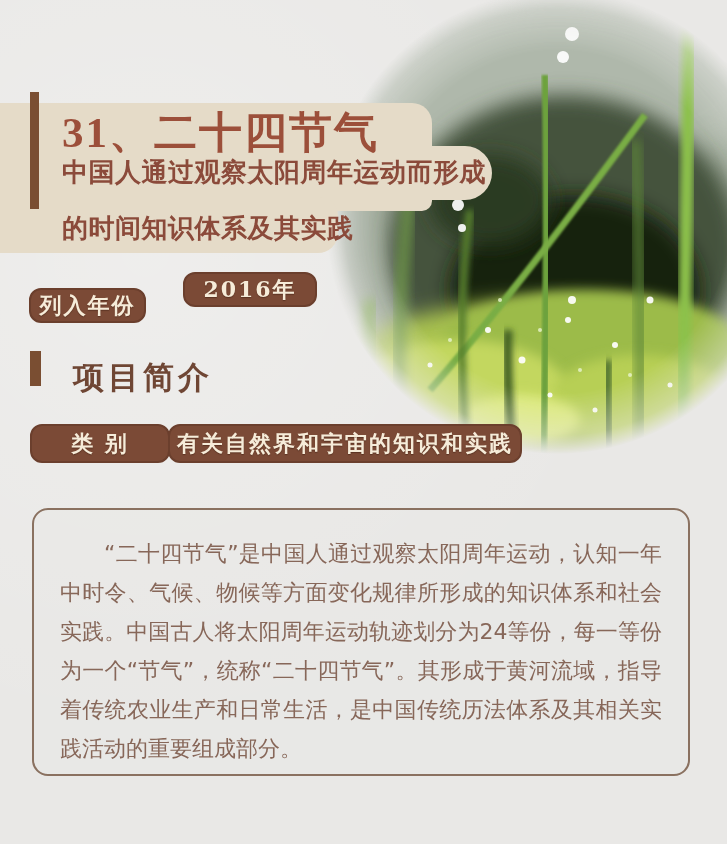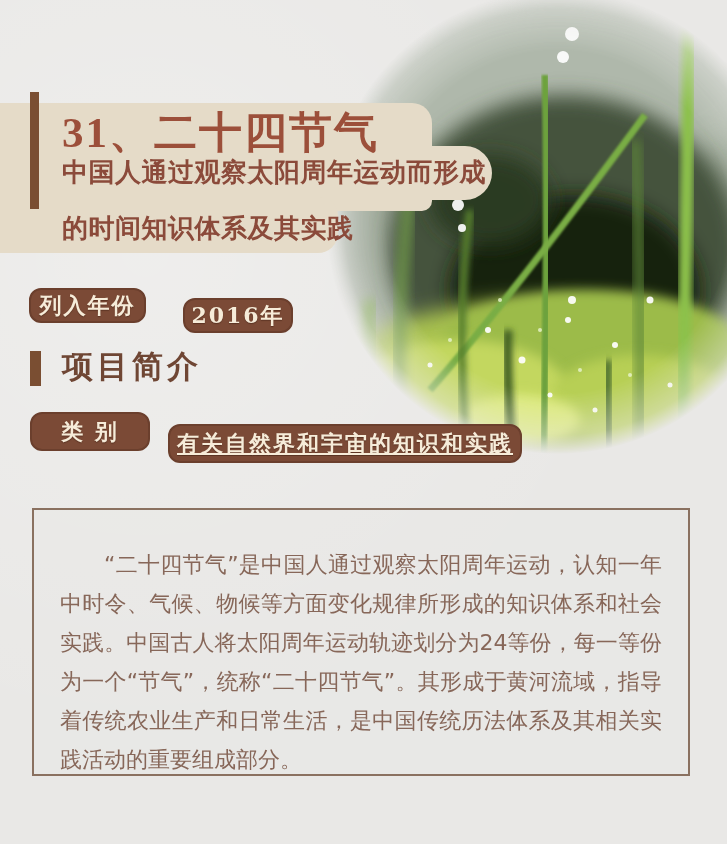--- a/index.html
+++ b/index.html
@@ -35,45 +35,45 @@
   }
   .subtitle{
     position:absolute;left:62px;margin:0;
     font-size:26px;font-weight:bold;color:#8b4a3a;
     font-family:"DejaVu Serif","Liberation Serif",serif;
     white-space:nowrap;letter-spacing:0.5px;
   }
   .subtitle-1{top:143px;margin-top:12px;}
   .subtitle-2{top:211px;text-align:center;}
   .section-heading{
-    position:absolute;left:61px;top:345px;margin:1px;
+    position:absolute;left:61px;top:345px;margin:12px;
     font-size:31px;font-weight:bold;color:#6f4634;
     font-family:"DejaVu Serif","Liberation Serif",serif;
     letter-spacing:4px;white-space:nowrap;
   }
   
   .badge{
     position:absolute;box-sizing:border-box;
     background:#7b4a36;border:2px solid #6b3f2d;border-radius:12px;
     color:#f6ecd9;font-weight:bold;
     font-family:"DejaVu Serif","Liberation Serif",serif;
     display:flex;align-items:center;justify-content:center;
     font-size:22px;letter-spacing:2px;white-space:nowrap;
     text-shadow:0 1px 1px rgba(60,30,15,.5);
   }
   .badge-year-label{left:29px;top:288px;width:117px;height:35px;}
-  .badge-year-value{left:183px;top:298px;width:110px;height:35px;}
-  .badge-cat-label{left:30px;top:412px;width:120px;height:39px;}
-  .badge-cat-value{left:168px;top:424px;width:354px;height:39px;text-decoration:underline;}
+  .badge-year-value{left:183px;top:272px;width:134px;height:35px;}
+  .badge-cat-label{left:30px;top:424px;width:140px;height:39px;}
+  .badge-cat-value{left:168px;top:424px;width:354px;height:39px;}
   
   .intro-box{
     position:absolute;left:32px;top:508px;width:658px;height:268px;
     box-sizing:border-box;
-    border:2px solid #8a7160;border-radius:0;
-    padding:35px 26px;
+    border:2px solid #8a7160;border-radius:16px;
+    padding:24px 26px;
     background:rgba(233,232,230,.35);
   }
   .intro-box p{
     margin:0;
     font-size:22px;line-height:39px;
     color:#876759;
     text-align:justify;
     text-indent:2em;
     font-family:"DejaVu Sans",sans-serif;
   }

